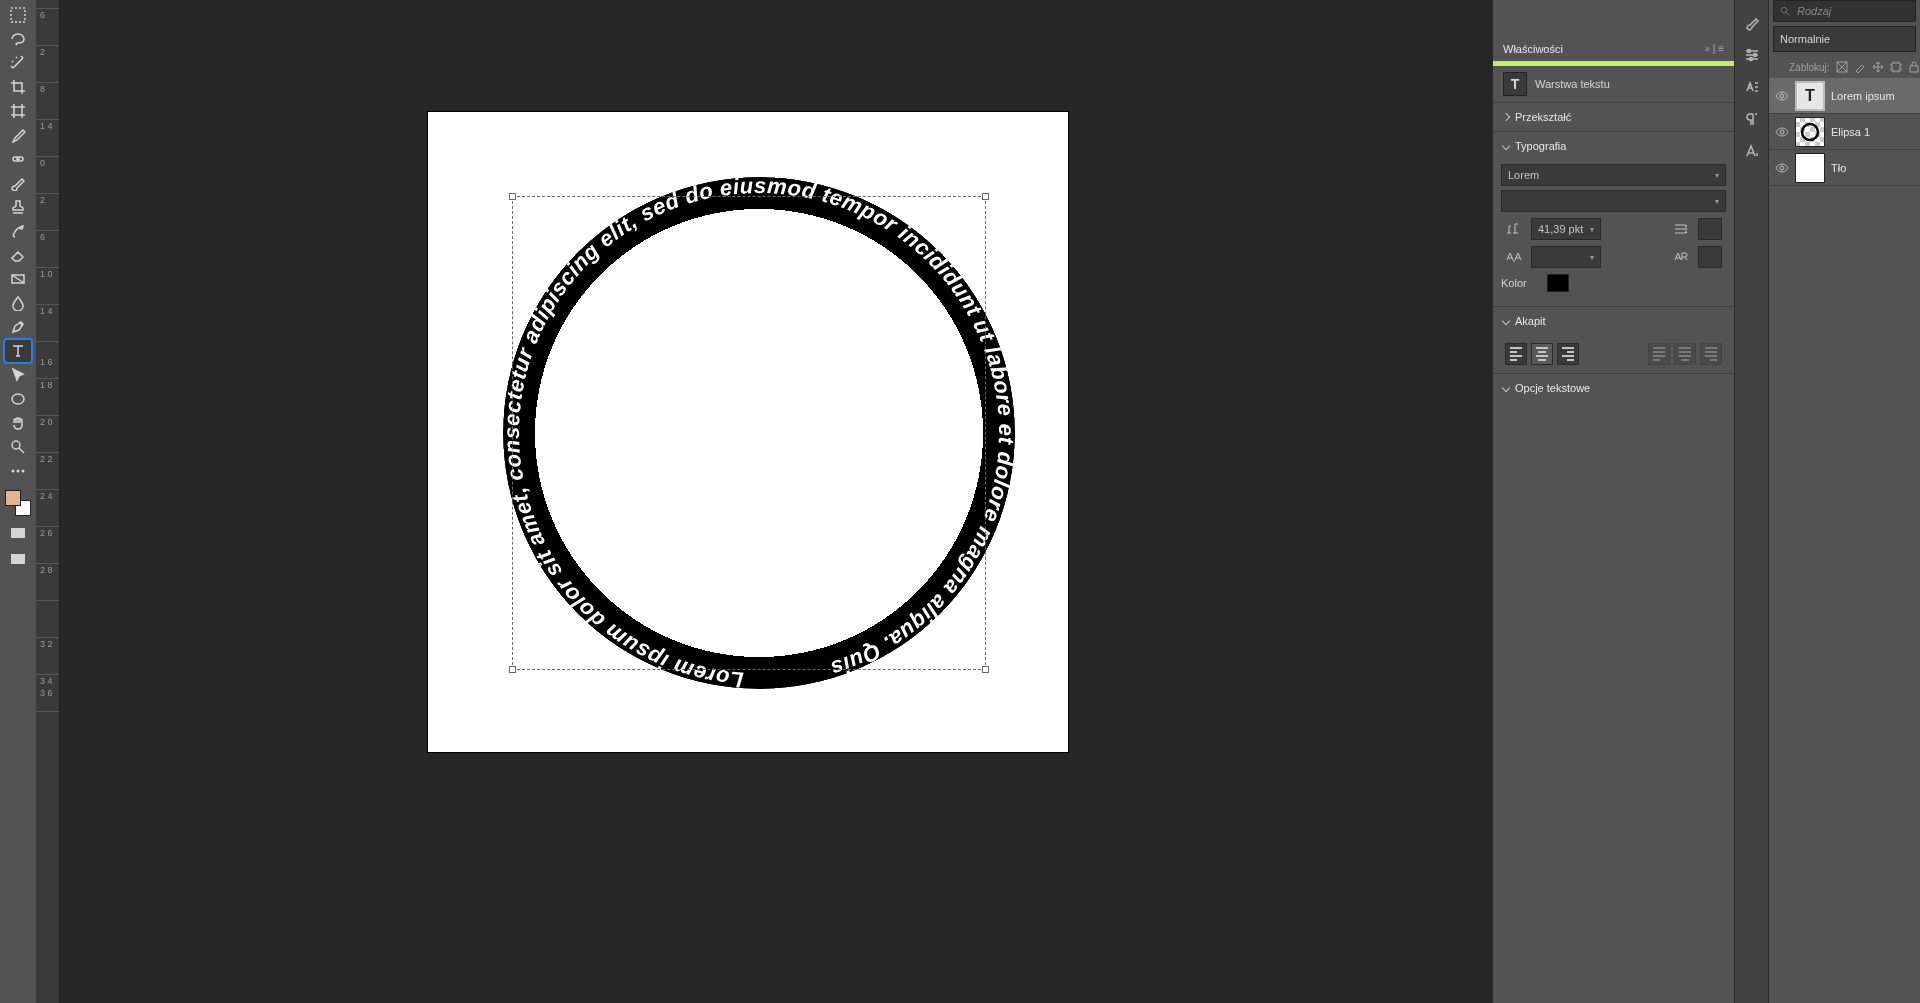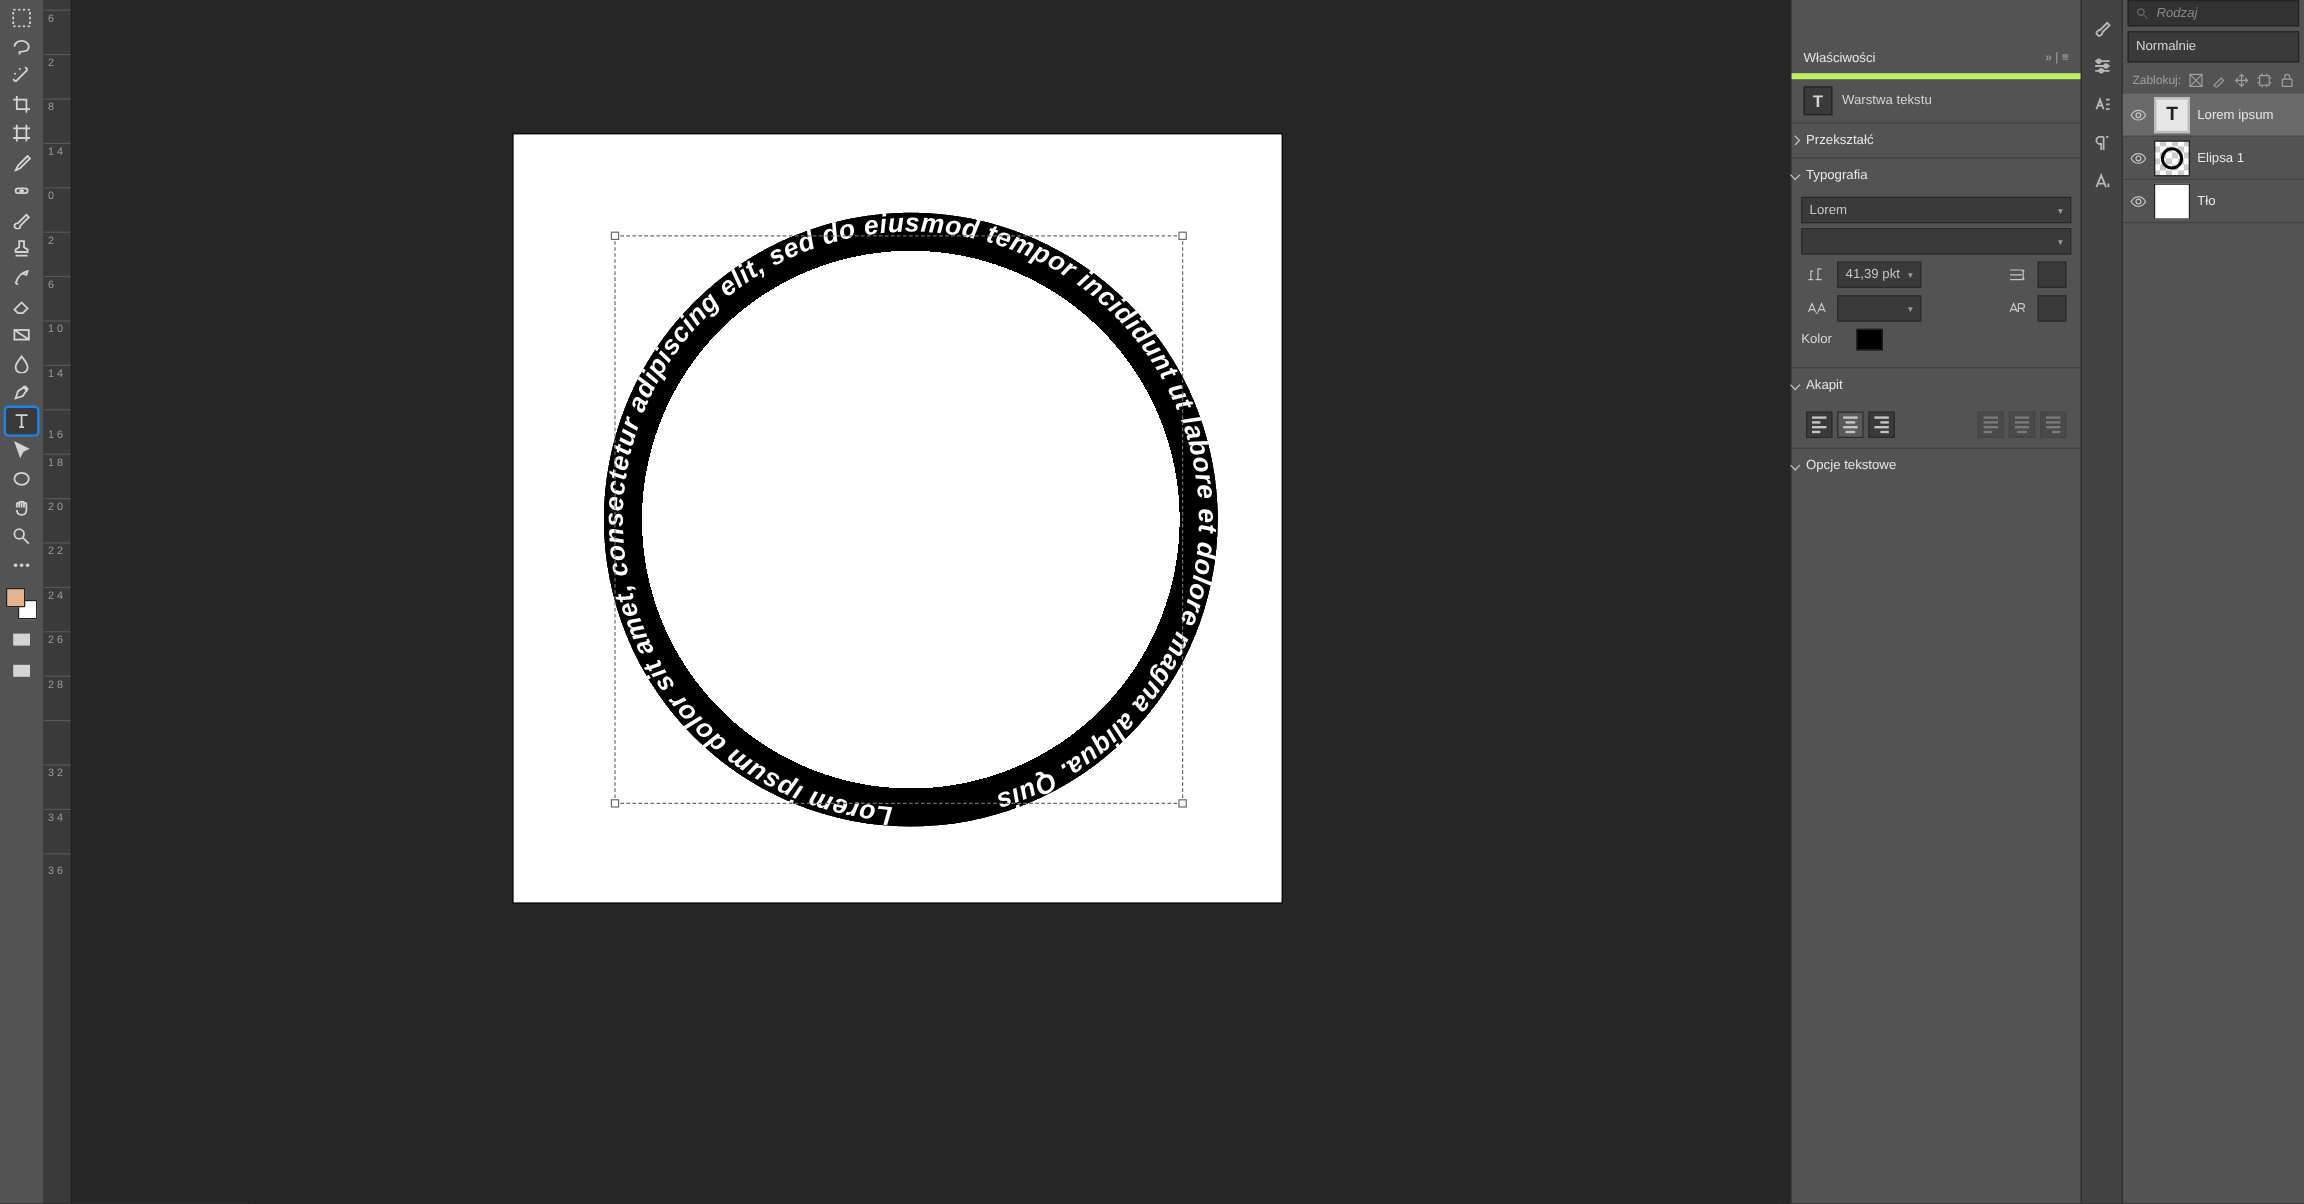--- a/index.html
+++ b/index.html
@@ -30,21 +30,21 @@
 .circ-wrapper{position:absolute;left:75px;top:65px}
 .ring{width:512px;height:512px;border-radius:50%;background:radial-gradient(circle at center,#fff 0,#fff 224px,#000 224px,#000 256px,transparent 256px)}
 .circ-svg{position:absolute;left:0;top:0}
 .circ-svg text{font-family:Georgia,'Times New Roman',serif;font-style:italic;font-weight:700;font-size:22px;fill:#fff;letter-spacing:.5px}
 
 .prop{width:242px;background:#535353;display:flex;flex-direction:column;border-left:1px solid #2c2c2c}
 .prop-hdr{height:30px;padding:0 10px;display:flex;align-items:center;justify-content:space-between;border-bottom:5px solid #bef264}
 .prop-title{font-size:11px;color:#e6e6e6}
 .prop-row{display:flex;align-items:center;gap:8px;padding:6px 10px}
 .layer-icon{width:24px;height:24px;background:#3a3a3a;border:1px solid #222;display:flex;align-items:center;justify-content:center;font-weight:bold;font-size:14px}
-.section-hdr{padding:8px 0;color:#e6e6e6;font-size:11px;display:flex;align-items:center;gap:6px;cursor:pointer}
+.section-hdr{padding:8px 10px;color:#e6e6e6;font-size:11px;display:flex;align-items:center;gap:6px;cursor:pointer}
 .section-hdr.b{border-top:1px solid #404040}
 .arrow{width:6px;height:6px;transform:rotate(45deg);border-right:1px solid #c4c4c4;border-bottom:1px solid #c4c4c4}
 .arrow.right{transform:rotate(-45deg)}
 .prop-body{padding:4px 8px}
 .combo{background:#3a3a3a;border:1px solid #2a2a2a;height:22px;display:flex;align-items:center;padding:0 6px;color:#c4c4c4;justify-content:space-between}
 .combo.small{width:70px}
 .field-line{display:flex;gap:8px;align-items:center;margin:6px 4px}
 .mini-icon{width:18px;height:14px;display:flex;align-items:center;justify-content:center;color:#c4c4c4}
 .mini-icon svg{width:16px;height:12px;stroke:#c4c4c4;fill:none;stroke-width:1}
 .align-grp{display:flex;gap:4px;padding:4px}
@@ -55,21 +55,21 @@
 .kolor{display:flex;align-items:center;gap:20px;margin:6px 6px 10px auto}
 .kolor-sq{width:22px;height:18px;background:#000;border:1px solid #222}
 
 .iconcol{width:34px;background:#434343;display:flex;flex-direction:column;align-items:center;gap:14px;padding-top:14px;border-left:1px solid #2c2c2c}
 .iconcol .ic{width:18px;height:18px;display:flex;align-items:center;justify-content:center;opacity:.8}
 .iconcol .ic svg{width:16px;height:16px;stroke:#d4d4d4;fill:none;stroke-width:1.5}
 
 .layers{width:152px;background:#535353;border-left:1px solid #2c2c2c;display:flex;flex-direction:column}
 .srch{height:22px;margin:0 4px;background:#323232;border:1px solid #222;padding:0 6px;display:flex;align-items:center;gap:6px;color:#888;font-style:italic}
 .blend{height:26px;margin:4px;background:#3a3a3a;border:1px solid #222;display:flex;align-items:center;padding:0 6px;color:#d4d4d4}
-.lock-row{display:flex;align-items:center;gap:6px;padding:4px 8px;color:#a0a0a0;font-size:10px}
+.lock-row{display:flex;align-items:center;gap:6px;padding:4px 20px;color:#a0a0a0;font-size:10px}
 .lock-row .li{width:14px;height:14px;display:flex;align-items:center;justify-content:center}
 .lock-row .li svg{width:12px;height:12px;stroke:#a0a0a0;fill:none}
 .lyr{display:flex;align-items:center;gap:6px;height:36px;padding:0 6px;border-bottom:1px solid #424242}
 .lyr.sel{background:#6a6a6a}
 .eye{width:14px;height:14px}
 .eye svg{width:14px;height:14px;stroke:#c4c4c4;fill:none}
 .thumb{width:30px;height:30px;background:#fff;border:1px solid #222;display:flex;align-items:center;justify-content:center;font-size:16px;font-weight:bold;color:#222}
 .thumb.sel{border:2px solid #bcbcbc}
 .thumb.checker{background:repeating-conic-gradient(#ccc 0 25%,#fff 0 50%) 50%/10px 10px}
 .lyrname{color:#e6e6e6;font-size:11px;overflow:hidden;text-overflow:ellipsis;white-space:nowrap}
@@ -237,21 +237,21 @@
       <div class="rnum" style="top: 528px;">2 6</div>
       <div class="rtick" style="top: 563px;"></div>
       <div class="rnum" style="top: 565px;">2 8</div>
       <div class="rtick" style="top: 600px;"></div>
       <div class="rnum" style="top: 602px; margin-left: 39px;">3 0</div>
       <div class="rtick" style="top: 637px;"></div>
       <div class="rnum" style="top: 639px;">3 2</div>
       <div class="rtick" style="top: 674px;"></div>
       <div class="rnum" style="top: 676px;">3 4</div>
       <div class="rtick" style="top: 711px;"></div>
-      <div class="rnum" style="top: 720px;">3 6</div>
+      <div class="rnum" style="top: 688px;">3 6</div>
     </div>
 
   <div class="main">
     <div class="doc">
       <div class="circ-wrapper">
         <div class="ring"></div>
         <svg class="circ-svg" width="512" height="512" viewBox="0 0 512 512">
           <defs>
               <path id="cp" d="M256,496 A240,240 0 1,1 256.1,496"></path>
             </defs>

